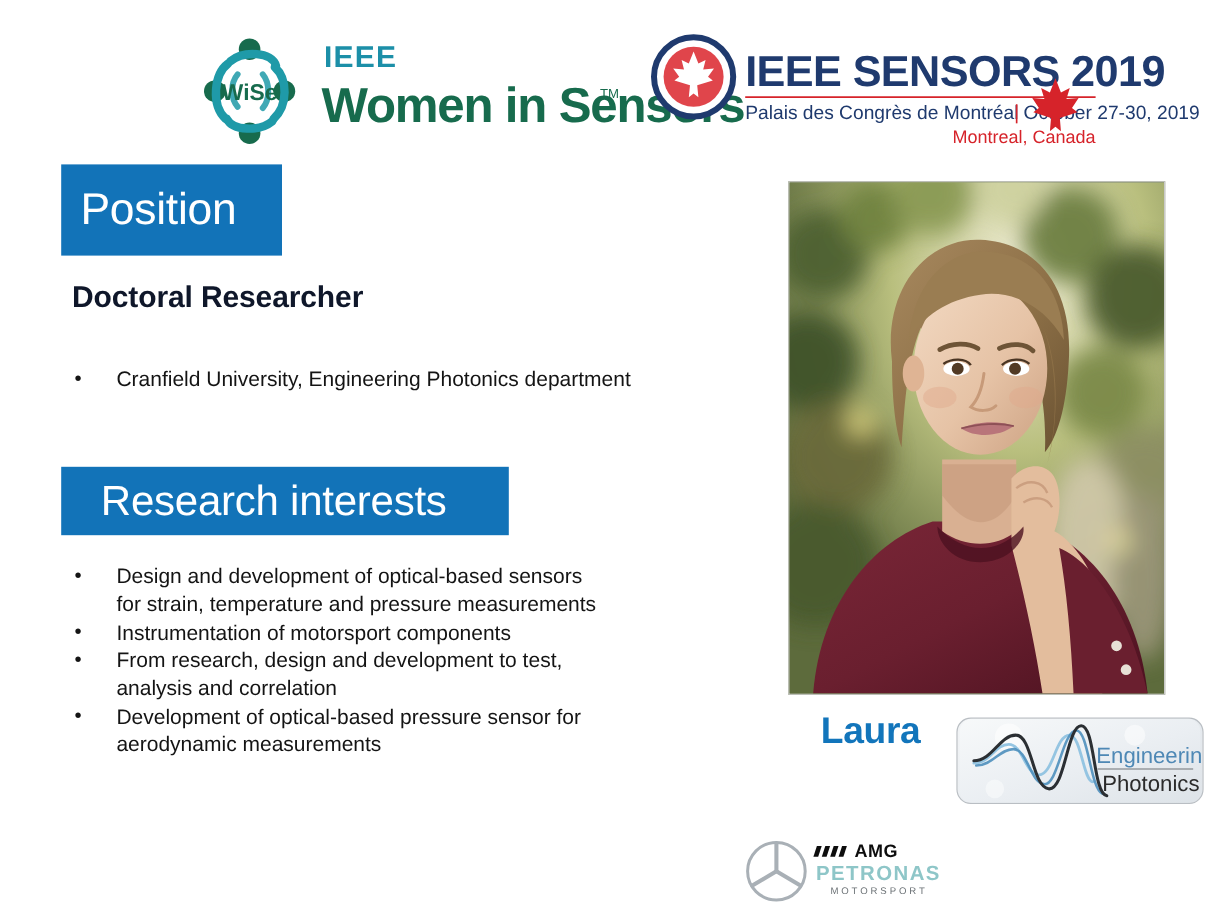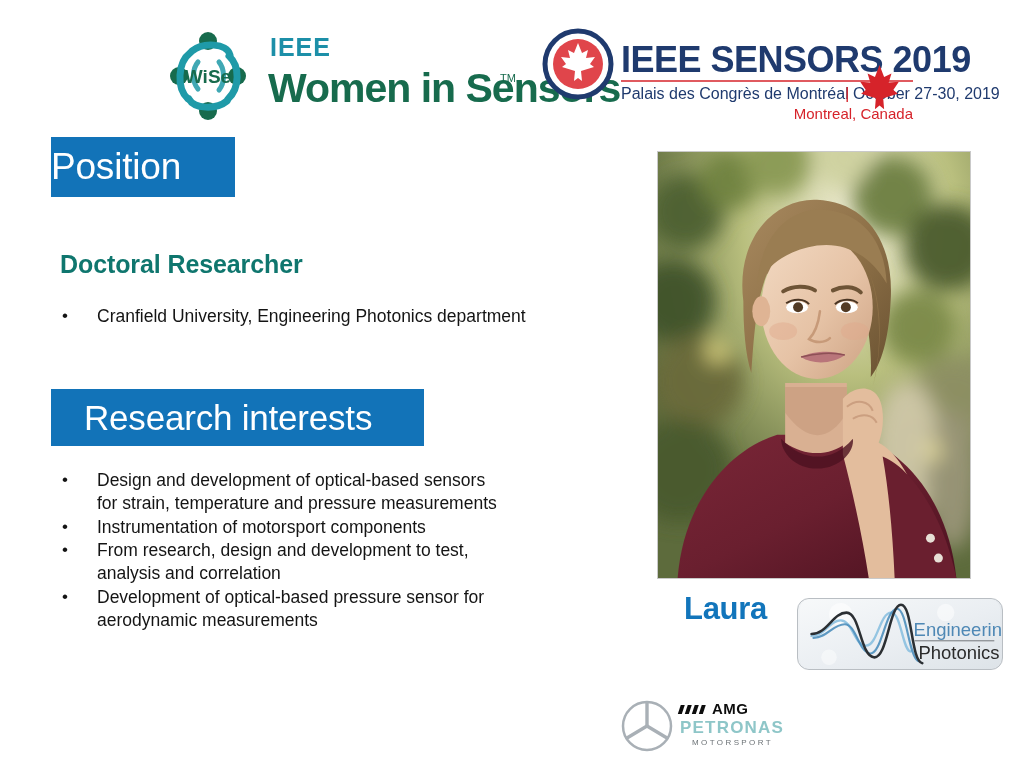--- a/index.html
+++ b/index.html
@@ -42,41 +42,41 @@
     font-weight: 400;
     display: flex;
     align-items: center;
     box-sizing: border-box;
     letter-spacing: -0.2px;
   }
   #banner-position {
     left: 51px;
     top: 137px;
     width: 184px;
-    height: 60px;
+    height: 76px;
     font-size: 37px;
-    padding-left: 0;
+    padding-left: 16px;
   }
   #banner-research {
     left: 51px;
     top: 389px;
     width: 373px;
     height: 57px;
     font-size: 35px;
     padding-left: 33px;
   }
 
   
   #subheading-doctoral {
     position: absolute;
     left: 60px;
-    top: 250px;
+    top: 234px;
     font-size: 25px;
     font-weight: bold;
-    color: #0f766e;
+    color: #0f172a;
     letter-spacing: -0.1px;
   }
 
   
   .bullets {
     position: absolute;
     margin: 0;
     padding: 0;
     list-style: none;
     color: #141414;

